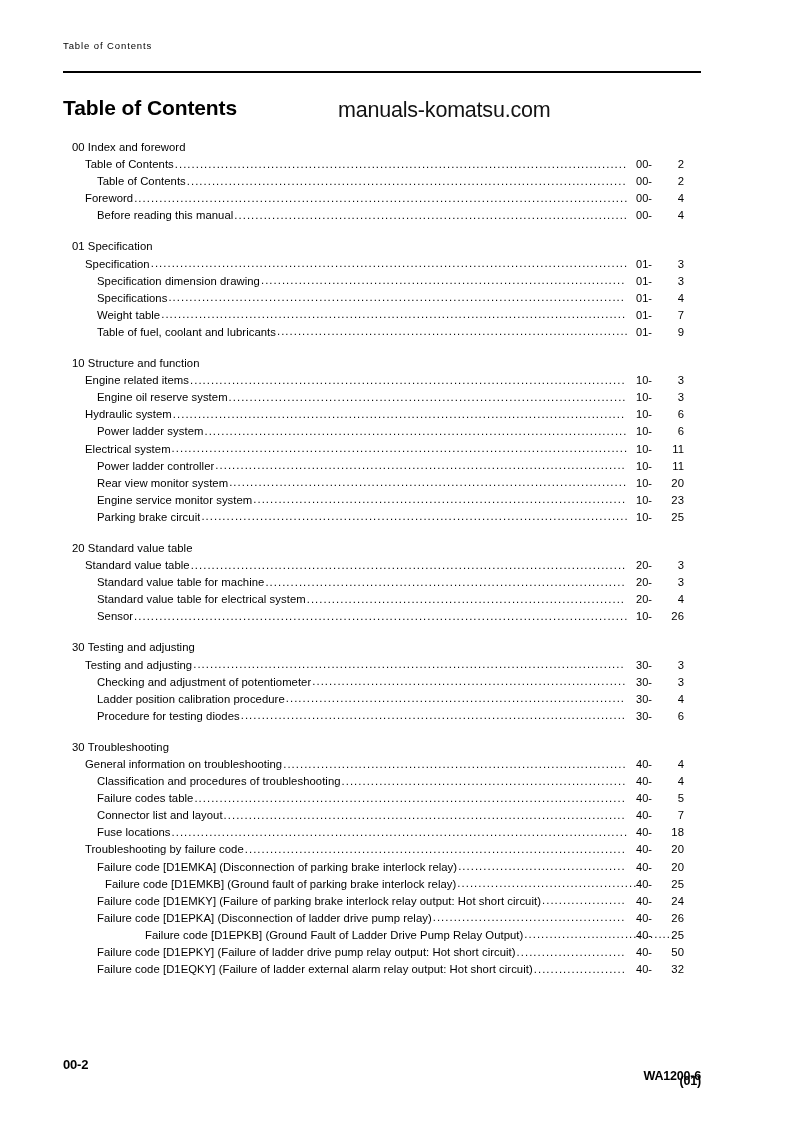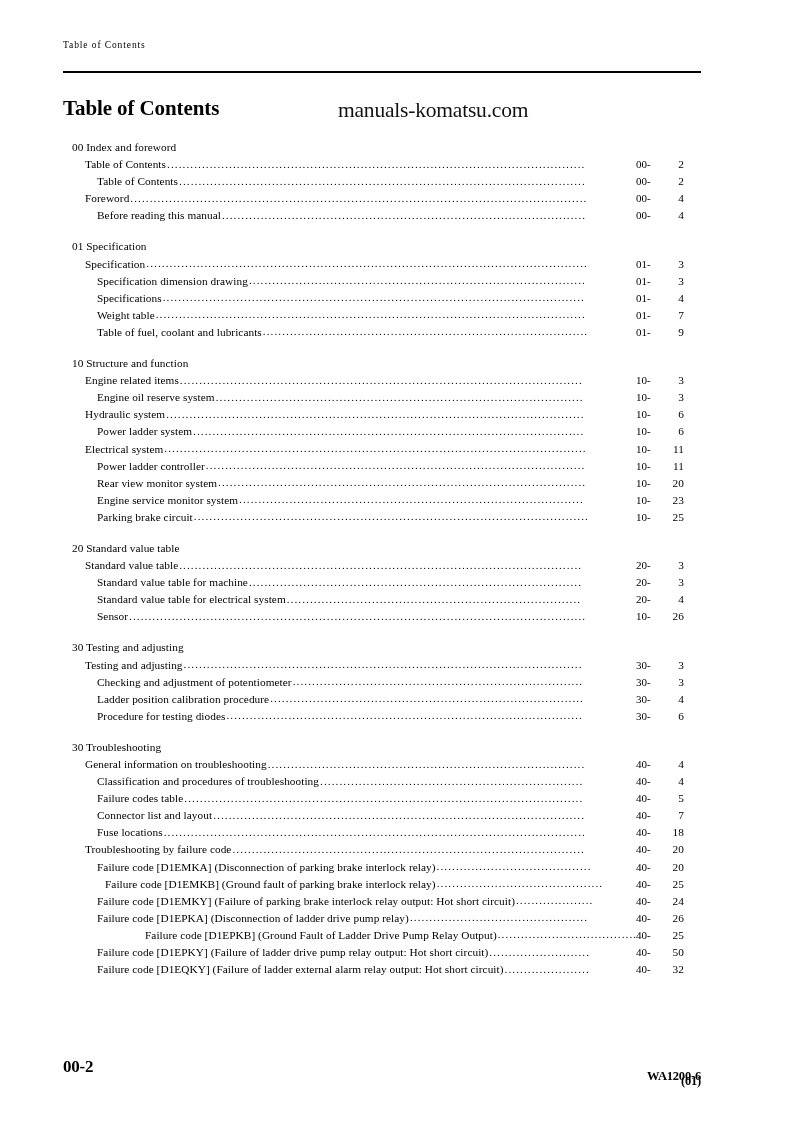--- a/index.html
+++ b/index.html
@@ -13,21 +13,20 @@
     height: 1123px;
     position: relative;
     font-family: "Liberation Sans", sans-serif;
     color: #000000;
     overflow: hidden;
   }
 
   .page {
     position: absolute;
     inset: 0;
-    font-family: Liberation Serif, serif;
   }
 
   
   .running-header {
     position: absolute;
     left: 63px;
     top: 40px;
     font-size: 9.5px;
     letter-spacing: 0.9px;
     font-weight: 400;
@@ -158,21 +157,21 @@
     position: absolute;
     left: 0;
     top: 1057px;
     width: 794px;
     height: 50px;
   }
   .footer-left {
     position: absolute;
     left: 63px;
     top: 0;
-    font-size: 17px;
+    font-size: 13px;
     font-weight: bold;
     letter-spacing: -0.2px;
   }
   .footer-right {
     position: absolute;
     right: 93px;
     top: 12px;
     font-size: 12.5px;
     font-weight: bold;
     text-align: center;

